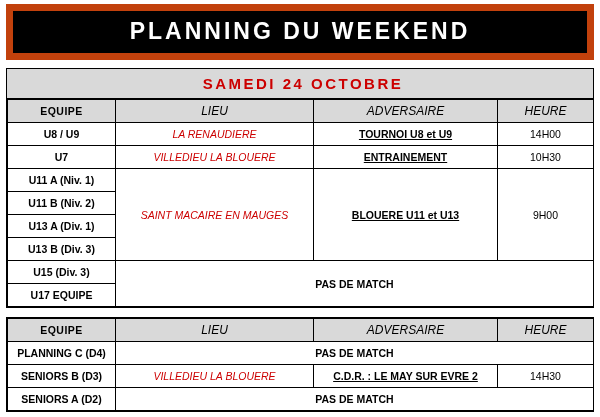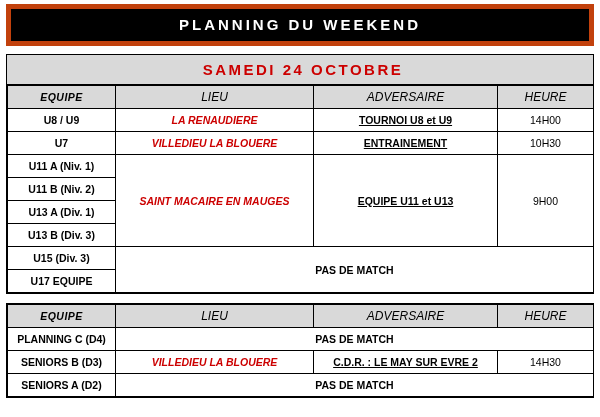--- a/index.html
+++ b/index.html
@@ -19,25 +19,25 @@
     box-sizing: border-box;
     padding: 4px 6px 0 6px;
   }
 
   
   .title-bar {
     background: #000000;
     color: #ffffff;
     text-align: center;
     font-weight: bold;
-    font-size: 15px;
+    font-size: 23px;
     letter-spacing: 3px;
     padding: 7px 0 8px 0;
     margin: 0 0 8px 0;
-    border: 5px solid #c2410c;
+    border: 7px solid #c2410c;
   }
 
   
   .day-block {
     border: 1px solid #000000;
     margin-bottom: 9px;
   }
   .day-header {
     background: #d9d9d9;
     color: #cc0000;
@@ -66,37 +66,36 @@
   col.c-equipe   { width: 108px; }
   col.c-lieu     { width: 198px; }
   col.c-adv      { width: 184px; }
   col.c-heure    { width: 96px; }
 
   thead td {
     background: #d9d9d9;
     font-weight: bold;
     font-size: 10px;
     letter-spacing: 0.5px;
-    font-style: italic;
   }
   thead td.lieu-h, thead td.adv-h, thead td.heure-h {
     font-weight: normal;
     font-style: italic;
     letter-spacing: 0;
     font-size: 12px;
   }
 
   td.equipe {
     font-weight: bold;
     font-size: 10.5px;
   }
   td.lieu {
     color: #cc0000;
     font-style: italic;
-    font-weight: bold;
+    font-weight: normal;
     font-size: 10.5px;
   }
   td.adv {
     font-weight: bold;
     font-size: 10.5px;
     text-decoration: underline;
   }
   td.heure {
     font-size: 10.5px;
   }
@@ -138,21 +137,21 @@
         </tr>
         <tr>
           <td class="equipe">U7</td>
           <td class="lieu">VILLEDIEU LA BLOUERE</td>
           <td class="adv">ENTRAINEMENT</td>
           <td class="heure">10H30</td>
         </tr>
         <tr>
           <td class="equipe">U11 A (Niv. 1)</td>
           <td class="lieu" rowspan="4">SAINT MACAIRE EN MAUGES</td>
-          <td class="adv" rowspan="4">EQUIPE U11 et U13</td>
+          <td class="adv" rowspan="4">BLOUERE U11 et U13</td>
           <td class="heure" rowspan="4">9H00</td>
         </tr>
         <tr>
           <td class="equipe">U11 B (Niv. 2)</td>
         </tr>
         <tr>
           <td class="equipe">U13 A (Div. 1)</td>
         </tr>
         <tr>
           <td class="equipe">U13 B (Div. 3)</td>

